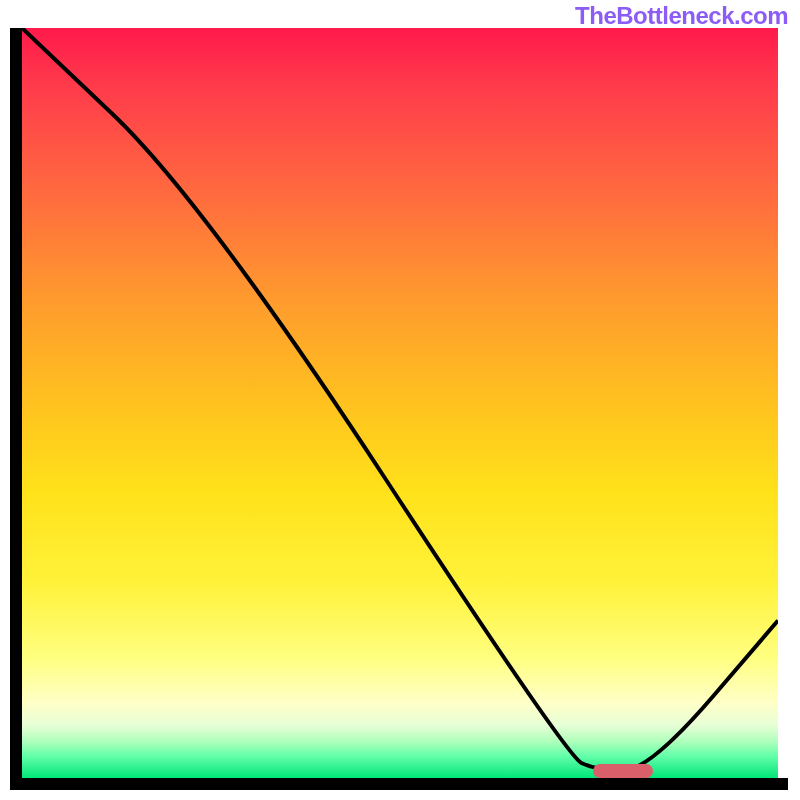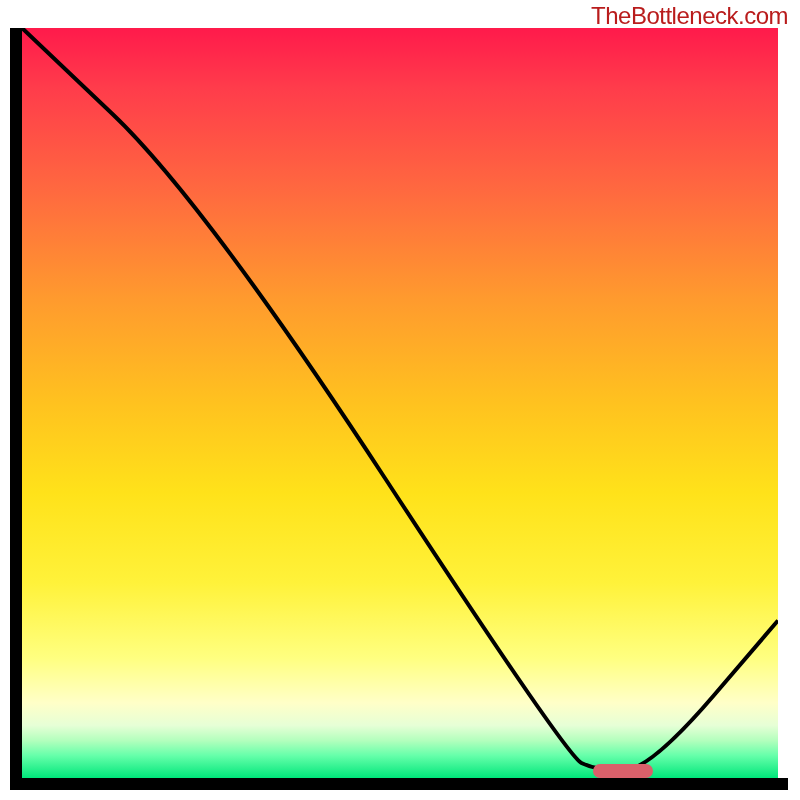--- a/index.html
+++ b/index.html
@@ -13,22 +13,22 @@
   .container {
     position: relative;
     width: 800px;
     height: 800px;
   }
   .watermark {
     position: absolute;
     top: 2px;
     right: 12px;
     font-size: 24px;
-    font-weight: normal;
-    color: #b91c1c;
+    font-weight: bold;
+    color: #8b5cf6;
     z-index: 10;
     letter-spacing: -0.5px;
   }
   .plot-frame {
     position: absolute;
     left: 22px;
     top: 28px;
     width: 756px;
     height: 750px;
     box-sizing: border-box;

